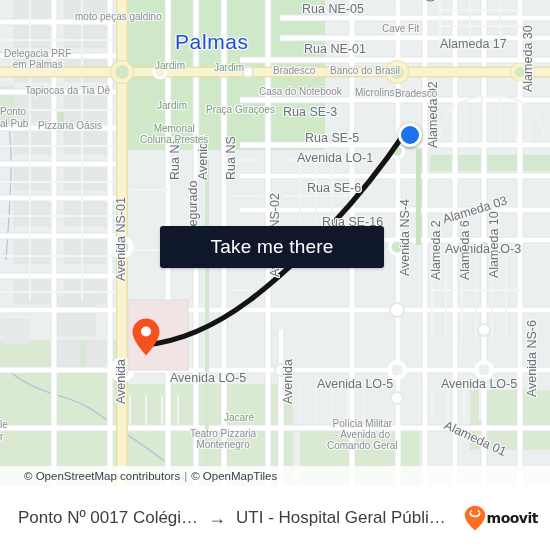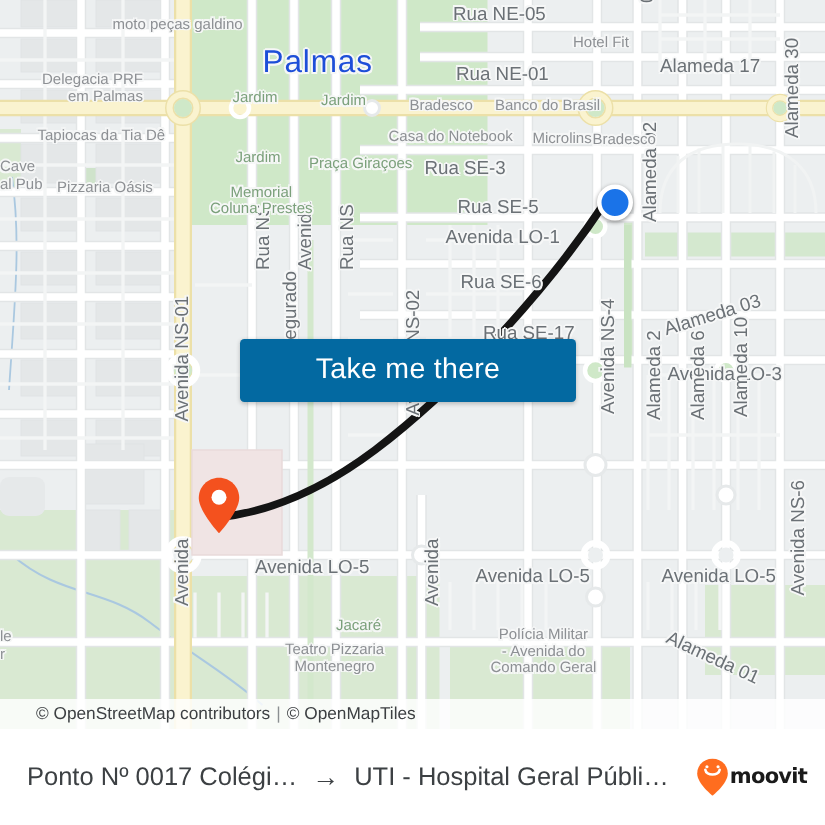--- a/index.html
+++ b/index.html
@@ -40,21 +40,21 @@
     position:absolute;width:24px;height:24px;border-radius:50%;
     background:#1a73e8;border:3px solid #ffffff;
     box-shadow:0 1px 3px rgba(0,0,0,.45);
     box-sizing:border-box;
   }
   .marker-dest{position:absolute;width:30px;height:40px;}
 
   
   #take-me-there{
     position:absolute;left:160px;top:226px;width:224px;height:42px;
-    background:#0369a1;color:#ffffff;border:0;border-radius:3px;
+    background:#0f172a;color:#ffffff;border:0;border-radius:3px;
     font-family:"Liberation Sans", sans-serif;font-size:19px;
     letter-spacing:.2px;cursor:pointer;
     box-shadow:0 1px 3px rgba(0,0,0,.22);
     display:flex;align-items:center;justify-content:center;
     padding:0;
   }
 
   
   #attrib{
     position:absolute;left:0;bottom:0;width:550px;height:20px;
@@ -328,21 +328,21 @@
     </svg>
 
     <div id="street-labels">
         <div class="maplabel lbl-street" style="left: 302px; top: 2px;">Rua NE-05</div>
         <div class="maplabel lbl-street" style="left: 304px; top: 42px;">Rua NE-01</div>
         <div class="maplabel lbl-street" style="left: 440px; top: 37px;">Alameda 17</div>
         <div class="maplabel lbl-street" style="left: 283px; top: 105px;">Rua SE-3</div>
         <div class="maplabel lbl-street" style="left: 305px; top: 131px;">Rua SE-5</div>
         <div class="maplabel lbl-street" style="left: 297px; top: 151px;">Avenida LO-1</div>
         <div class="maplabel lbl-street" style="left: 307px; top: 181px;">Rua SE-6</div>
-        <div class="maplabel lbl-street" style="left: 322px; top: 215px;">Rua SE-17</div>
+        <div class="maplabel lbl-street" style="left: 322px; top: 215px;">Rua SE-16</div>
         <div class="maplabel lbl-street" style="left: 441px; top: 213px; transform-origin: left top; transform: rotate(-17deg);">Alameda 03</div>
         <div class="maplabel lbl-street" style="left: 445px; top: 242px;">Avenida LO-3</div>
         <div class="maplabel lbl-street" style="left: 170px; top: 371px;">Avenida LO-5</div>
         <div class="maplabel lbl-street" style="left: 317px; top: 377px;">Avenida LO-5</div>
         <div class="maplabel lbl-street" style="left: 441px; top: 377px;">Avenida LO-5</div>
         <div class="maplabel lbl-street" style="left: 448px; top: 418px; transform-origin: left top; transform: rotate(25deg);">Alameda 01</div>
         <div class="maplabel lbl-street" style="left: 424px; top: 2px; transform-origin: left top; transform: rotate(-90deg);">02</div>
         <div class="maplabel lbl-street" style="left: 426px; top: 148px; transform-origin: left top; transform: rotate(-90deg);">Alameda 02</div>
         <div class="maplabel lbl-street" style="left: 521px; top: 92px; transform-origin: left top; transform: rotate(-90deg);">Alameda 30</div>
         <div class="maplabel lbl-street" style="left: 429px; top: 280px; transform-origin: left top; transform: rotate(-90deg);">Alameda 2</div>
@@ -354,35 +354,35 @@
         <div class="maplabel lbl-street" style="left: 224px; top: 180px; transform-origin: left top; transform: rotate(-90deg);">Rua NS</div>
         <div class="maplabel lbl-street" style="left: 196px; top: 180px; transform-origin: left top; transform: rotate(-90deg);">Avenida</div>
         <div class="maplabel lbl-street" style="left: 186px; top: 255px; transform-origin: left top; transform: rotate(-90deg);">nio Segurado</div>
         <div class="maplabel lbl-street" style="left: 114px; top: 281px; transform-origin: left top; transform: rotate(-90deg);">Avenida NS-01</div>
         <div class="maplabel lbl-street" style="left: 268px; top: 277px; transform-origin: left top; transform: rotate(-90deg);">Avenida NS-02</div>
         <div class="maplabel lbl-street" style="left: 114px; top: 404px; transform-origin: left top; transform: rotate(-90deg);">Avenida</div>
         <div class="maplabel lbl-street" style="left: 281px; top: 404px; transform-origin: left top; transform: rotate(-90deg);">Avenida</div>
       </div>
     <div id="poi-labels">
         <div class="maplabel lbl-poi" style="left: 75px; top: 11px;">moto peças galdino</div>
-        <div class="maplabel lbl-poi" style="left: 28px; top: 48px; text-align: right;">Delegacia PRF
+        <div class="maplabel lbl-poi" style="left: 4px; top: 48px;">Delegacia PRF
 em Palmas</div>
         <div class="maplabel lbl-poi" style="left: 25px; top: 85px;">Tapiocas da Tia Dê</div>
-        <div class="maplabel lbl-poi" style="left: 0px; top: 106px;">Cave</div>
+        <div class="maplabel lbl-poi" style="left: 0px; top: 106px;">Ponto</div>
         <div class="maplabel lbl-poi" style="left: 0px; top: 118px;">al Pub</div>
         <div class="maplabel lbl-poi" style="left: 38px; top: 120px;">Pizzaria Oásis</div>
         <div class="maplabel lbl-poi lbl-green" style="left: 155px; top: 60px;">Jardim</div>
         <div class="maplabel lbl-poi lbl-green" style="left: 214px; top: 62px;">Jardim</div>
         <div class="maplabel lbl-poi lbl-green" style="left: 206px; top: 104px;">Praça Giraçoes</div>
         <div class="maplabel lbl-poi lbl-green" style="left: 157px; top: 100px;">Jardim</div>
         <div class="maplabel lbl-poi lbl-green" style="left: 140px; top: 123px;">Memorial
 Coluna Prestes</div>
         <div class="maplabel lbl-poi" style="left: 273px; top: 65px;">Bradesco</div>
         <div class="maplabel lbl-poi" style="left: 330px; top: 65px;">Banco do Brasil</div>
-        <div class="maplabel lbl-poi" style="left: 382px; top: 23px;">Hotel Fit</div>
+        <div class="maplabel lbl-poi" style="left: 382px; top: 23px;">Cave Fit</div>
         <div class="maplabel lbl-poi" style="left: 259px; top: 86px;">Casa do Notebook</div>
         <div class="maplabel lbl-poi" style="left: 355px; top: 87px;">Microlins</div>
         <div class="maplabel lbl-poi" style="left: 395px; top: 88px;">Bradesco</div>
         <div class="maplabel lbl-poi lbl-green" style="left: 224px; top: 412px;">Jacaré</div>
         <div class="maplabel lbl-poi" style="left: 190px; top: 428px;">Teatro Pizzaria
 Montenegro</div>
         <div class="maplabel lbl-poi" style="left: 327px; top: 418px;">Polícia Militar
 - Avenida do
 Comando Geral</div>
         <div class="maplabel lbl-poi" style="left: 0px; top: 419px;">le</div>

